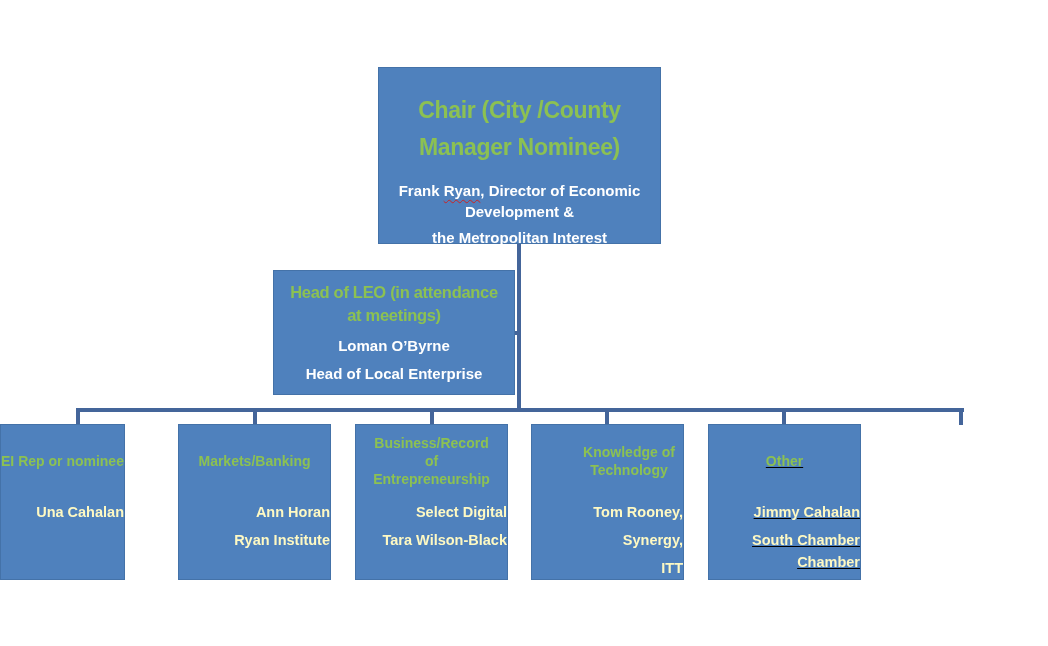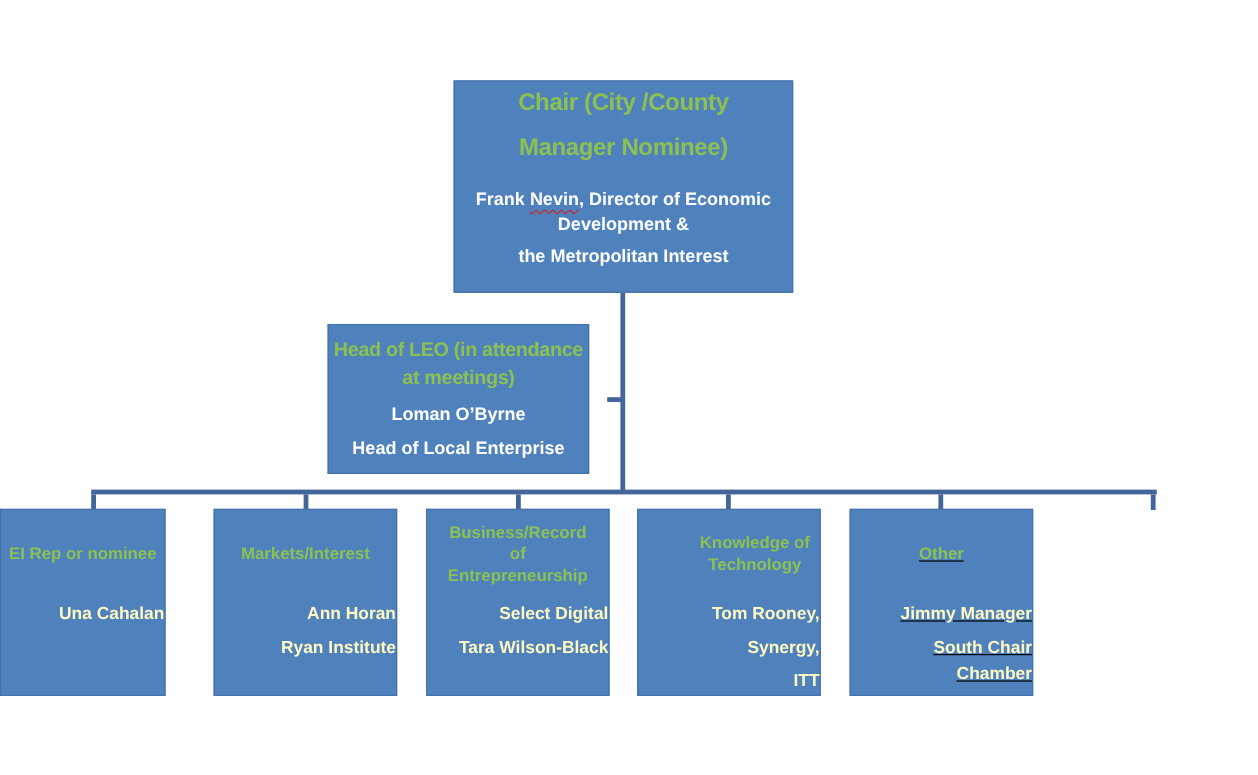--- a/index.html
+++ b/index.html
@@ -6,37 +6,37 @@
   .canvas {
     position:relative; width:1048px; height:646px; background:#fff;
     font-family:"Liberation Sans", sans-serif; font-weight:bold; overflow:hidden;
   }
   .box {
     position:absolute; background:var(--box-fill); box-sizing:border-box;
     border:1px solid var(--box-border); text-align:center;
   }
   
   .chair { left:378px; top:67px; width:283px; height:177px; }
-  .chair-title { margin-top:0; font-size:20px; line-height:37px; color:var(--green); letter-spacing:-0.3px; }
+  .chair-title { margin-top:24px; font-size:23px; line-height:37px; color:var(--green); letter-spacing:-0.3px; }
   .chair-body { margin-top:14px; font-size:15px; line-height:21px; color:#fff; }
   .chair-body .line3 { margin-top:5px; }
   .misspelled {
     text-decoration-line:underline; text-decoration-style:wavy;
     text-decoration-color:var(--squiggle); text-decoration-thickness:1px; text-underline-offset:3px;
   }
   
-  .leo { left:273px; top:270px; width:218px; height:125px; }
+  .leo { left:273px; top:270px; width:242px; height:125px; }
   .leo-title { margin-top:10px; font-size:16.5px; line-height:23px; color:var(--green); letter-spacing:-0.3px; }
   .leo-title div { white-space:nowrap; }
   .leo-names { margin-top:9px; font-size:15px; color:#fff; }
   .leo-names .para { line-height:20px; margin-bottom:8px; }
   
   .members-row { position:absolute; left:0; top:0; width:100%; height:100%; pointer-events:none; }
   .member { top:424px; width:153px; height:156px; pointer-events:auto; }
-  .member:nth-of-type(1) { left:0;     width:138px; }
+  .member:nth-of-type(1) { left:0;     width:125px; }
   .member:nth-of-type(2) { left:178px; }
   .member:nth-of-type(3) { left:355px; }
   .member:nth-of-type(4) { left:531px;padding-left:43px; }
   .member:nth-of-type(5) { left:708px;text-decoration:underline; }
   .member:nth-of-type(6) { left:884px;border-radius:12px; }
   .member-title {
     height:72px; display:flex; flex-direction:column; justify-content:center;
     font-size:14px; line-height:18px; color:var(--green);
   }
   .member-names { margin-top:4px; font-size:14.5px; color:#fef9c3;text-align:right; }
@@ -64,21 +64,21 @@
   <div class="connector drop drop-4"></div>
   <div class="connector drop drop-5"></div>
   <div class="connector drop drop-6"></div>
 
   <div class="box chair">
     <div class="chair-title">
       <div>Chair (City /County</div>
       <div>Manager Nominee)</div>
     </div>
     <div class="chair-body">
-      <div><span>Frank </span><span class="misspelled">Nevin</span><span>, Director of Economic</span></div>
+      <div><span>Frank </span><span class="misspelled">Ryan</span><span>, Director of Economic</span></div>
       <div>Development &amp;</div>
       <div class="line3">the Metropolitan Interest</div>
     </div>
   </div>
 
   <div class="box leo">
     <div class="leo-title">
       <div>Head of LEO (in attendance</div>
       <div>at meetings)</div>
     </div>
@@ -96,21 +96,21 @@
       <div class="member-names">
           <div class="para">
             <div>Una Cahalan</div>
           </div>
         </div>
     </div>
 
 
     <div class="box member">
       <div class="member-title">
-          <div>Markets/Interest</div>
+          <div>Markets/Banking</div>
         </div>
       <div class="member-names">
           <div class="para">
             <div>Ann Horan</div>
           </div>
           <div class="para">
             <div>Ryan Institute</div>
           </div>
         </div>
     </div>
@@ -148,23 +148,23 @@
           </div>
         </div>
     </div>
 
     <div class="box member">
       <div class="member-title">
           <div>Other</div>
         </div>
       <div class="member-names">
           <div class="para">
-            <div>Jimmy Manager</div>
+            <div>Jimmy Cahalan</div>
           </div>
           <div class="para">
-            <div>South Chair</div>
+            <div>South Chamber</div>
             <div>Chamber</div>
           </div>
         </div>
     </div>
   </div>
 
 </div>
 
 </body></html>

